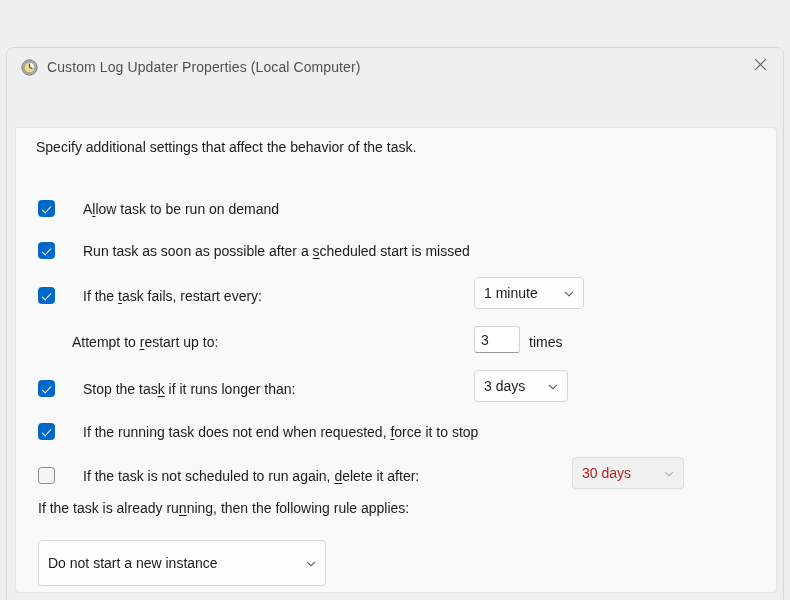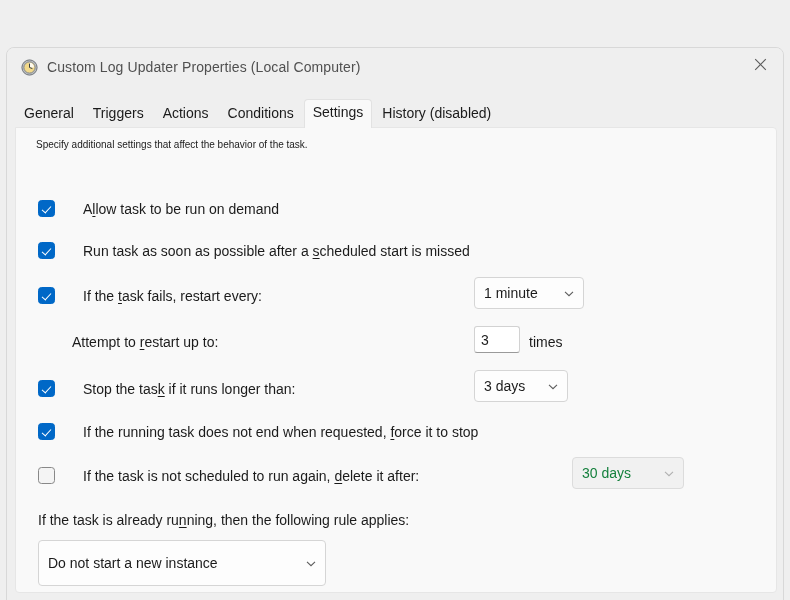--- a/index.html
+++ b/index.html
@@ -107,21 +107,21 @@
     height: 466px;
     background: #f9f9f9;
     border: 1px solid #e6e6e6;
     border-radius: 0 4px 4px 4px;
     box-sizing: border-box;
   }
   .intro {
     position: absolute;
     left: 20px;
     top: 11px;
-    font-size: 10px;
+    font-size: 14px;
     color: #1b1b1b;
   }
   .cb-wrap {
     position: absolute;
     display: flex;
     align-items: center;
     gap: 12px;
   }
   .checkbox {
     width: 17px;
@@ -185,21 +185,21 @@
   .combo .chev {
     position: absolute;
     right: 9px;
     top: 50%;
     transform: translateY(-50%);
   }
   .combo.disabled {
     background: #f1f1f1;
     border-color: #dcdcdc;
   }
-  .combo.disabled .val { color: #15803d; }
+  .combo.disabled .val { color: #b91c1c; }
 
   
   .textbox {
     position: absolute;
     height: 27px;
     background: #ffffff;
     border: 1px solid #d2d2d2;
     border-bottom: 1px solid #9a9a9a;
     border-radius: 3px;
     box-sizing: border-box;
@@ -265,40 +265,20 @@
     <div class="close-btn">
       <span>
         <svg width="13" height="13" viewBox="0 0 13 13">
           <line x1="1.2" y1="1.2" x2="11.8" y2="11.8" stroke="#5a5a5a" stroke-width="1.1"></line>
           <line x1="11.8" y1="1.2" x2="1.2" y2="11.8" stroke="#5a5a5a" stroke-width="1.1"></line>
         </svg>
       </span>
     </div>
   </div>
 
-  <div class="tabstrip">
-    <div class="tab">
-      <span>General</span>
-    </div>
-    <div class="tab">
-      <span>Triggers</span>
-    </div>
-    <div class="tab">
-      <span>Actions</span>
-    </div>
-    <div class="tab">
-      <span>Conditions</span>
-    </div>
-    <div class="tab active">
-      <span>Settings</span>
-    </div>
-    <div class="tab">
-      <span>History (disabled)</span>
-    </div>
-  </div>
 
   <div class="panel">
 
     <div class="intro">Specify additional settings that affect the behavior of the task.</div>
 
     <div class="cb-wrap" style="left:22px; top:72px;">
       <span class="checkbox checked"></span>
       <span class="cb-label"><span>A</span><span class="u">l</span><span>low task to be run on demand</span></span>
     </div>
 
@@ -350,21 +330,21 @@
     </div>
     <div class="combo disabled" style="left:556px; top:329px; width:112px;">
       <span class="val">30 days</span>
       <span class="chev">
         <svg width="10" height="7" viewBox="0 0 10 7">
             <path d="M1 1.4 L5 5.2 L9 1.4" fill="none" stroke="#b0b0b0" stroke-width="1.1"></path>
           </svg>
       </span>
     </div>
 
-    <div class="plain-label" style="left:22px; top:384px;"><span>If the task is already ru</span><span class="u">n</span><span>ning, then the following rule applies:</span></div>
+    <div class="plain-label" style="left:22px; top:372px;"><span>If the task is already ru</span><span class="u">n</span><span>ning, then the following rule applies:</span></div>
     <div class="combo" style="left:22px; top:412px; width:288px; height:46px;">
       <span class="val">Do not start a new instance</span>
       <span class="chev">
         <svg width="10" height="7" viewBox="0 0 10 7">
             <path d="M1 1.4 L5 5.2 L9 1.4" fill="none" stroke="#5c5c5c" stroke-width="1.1"></path>
           </svg>
       </span>
     </div>
 
   </div>

